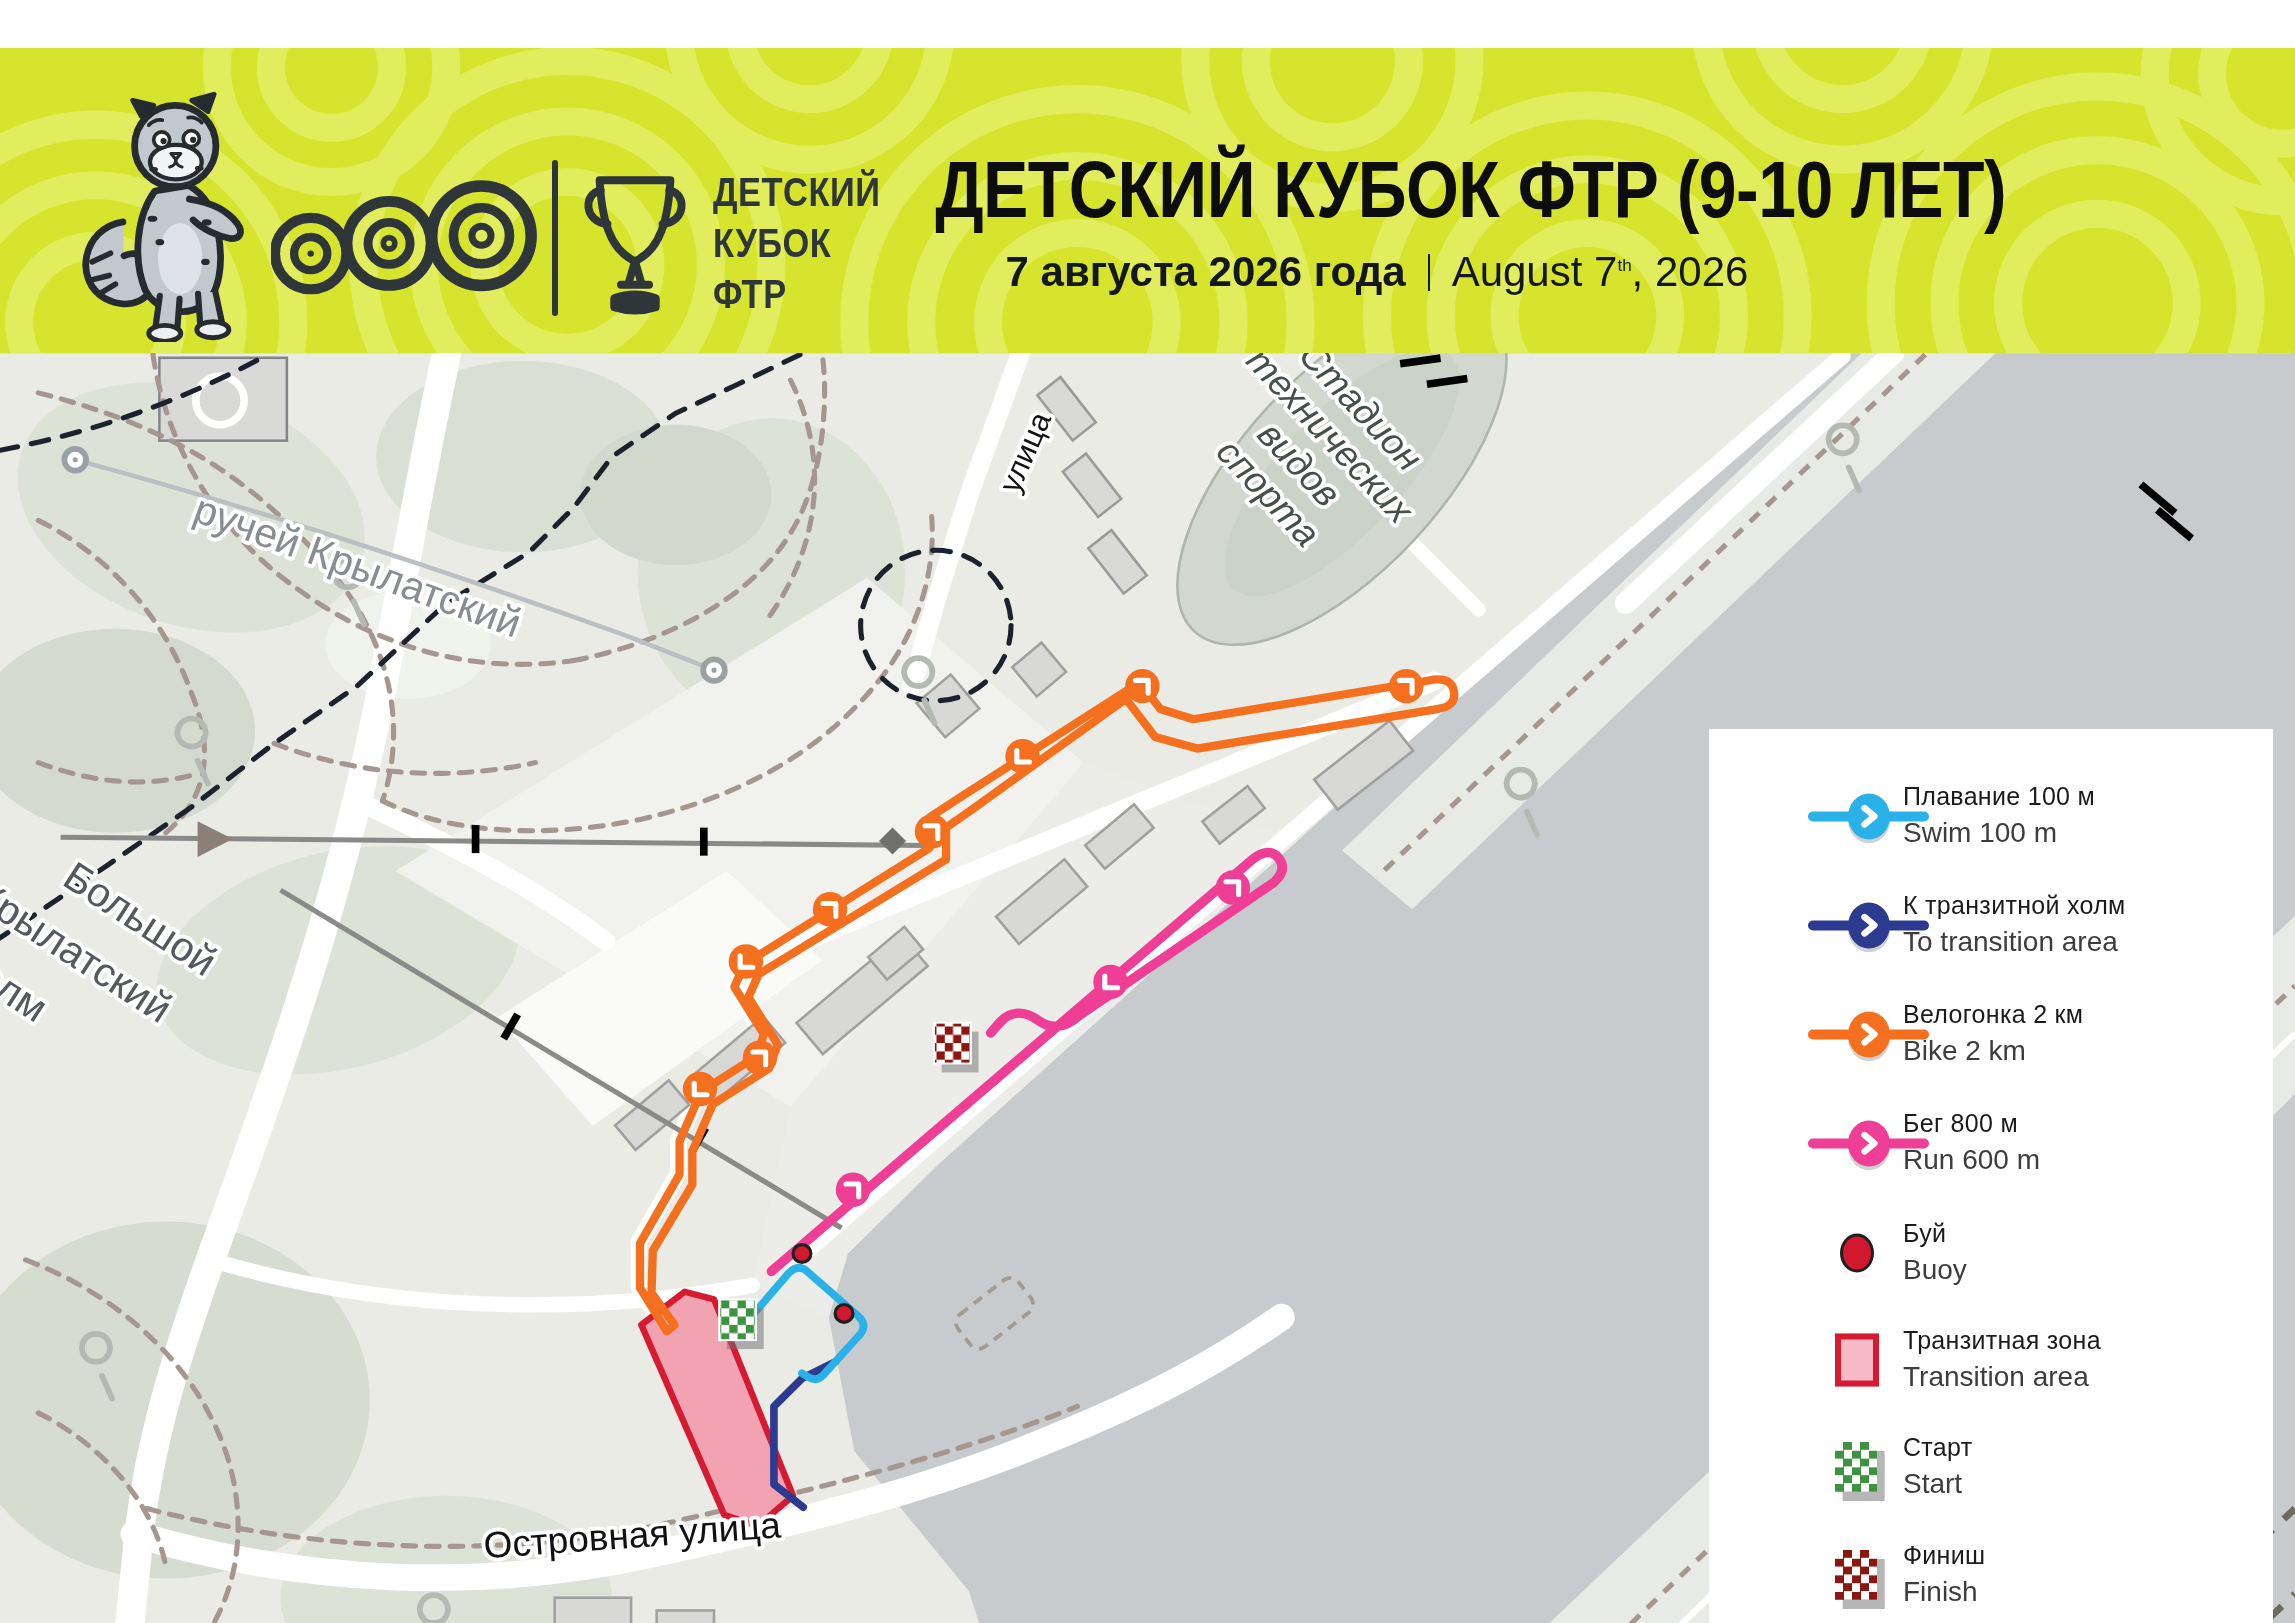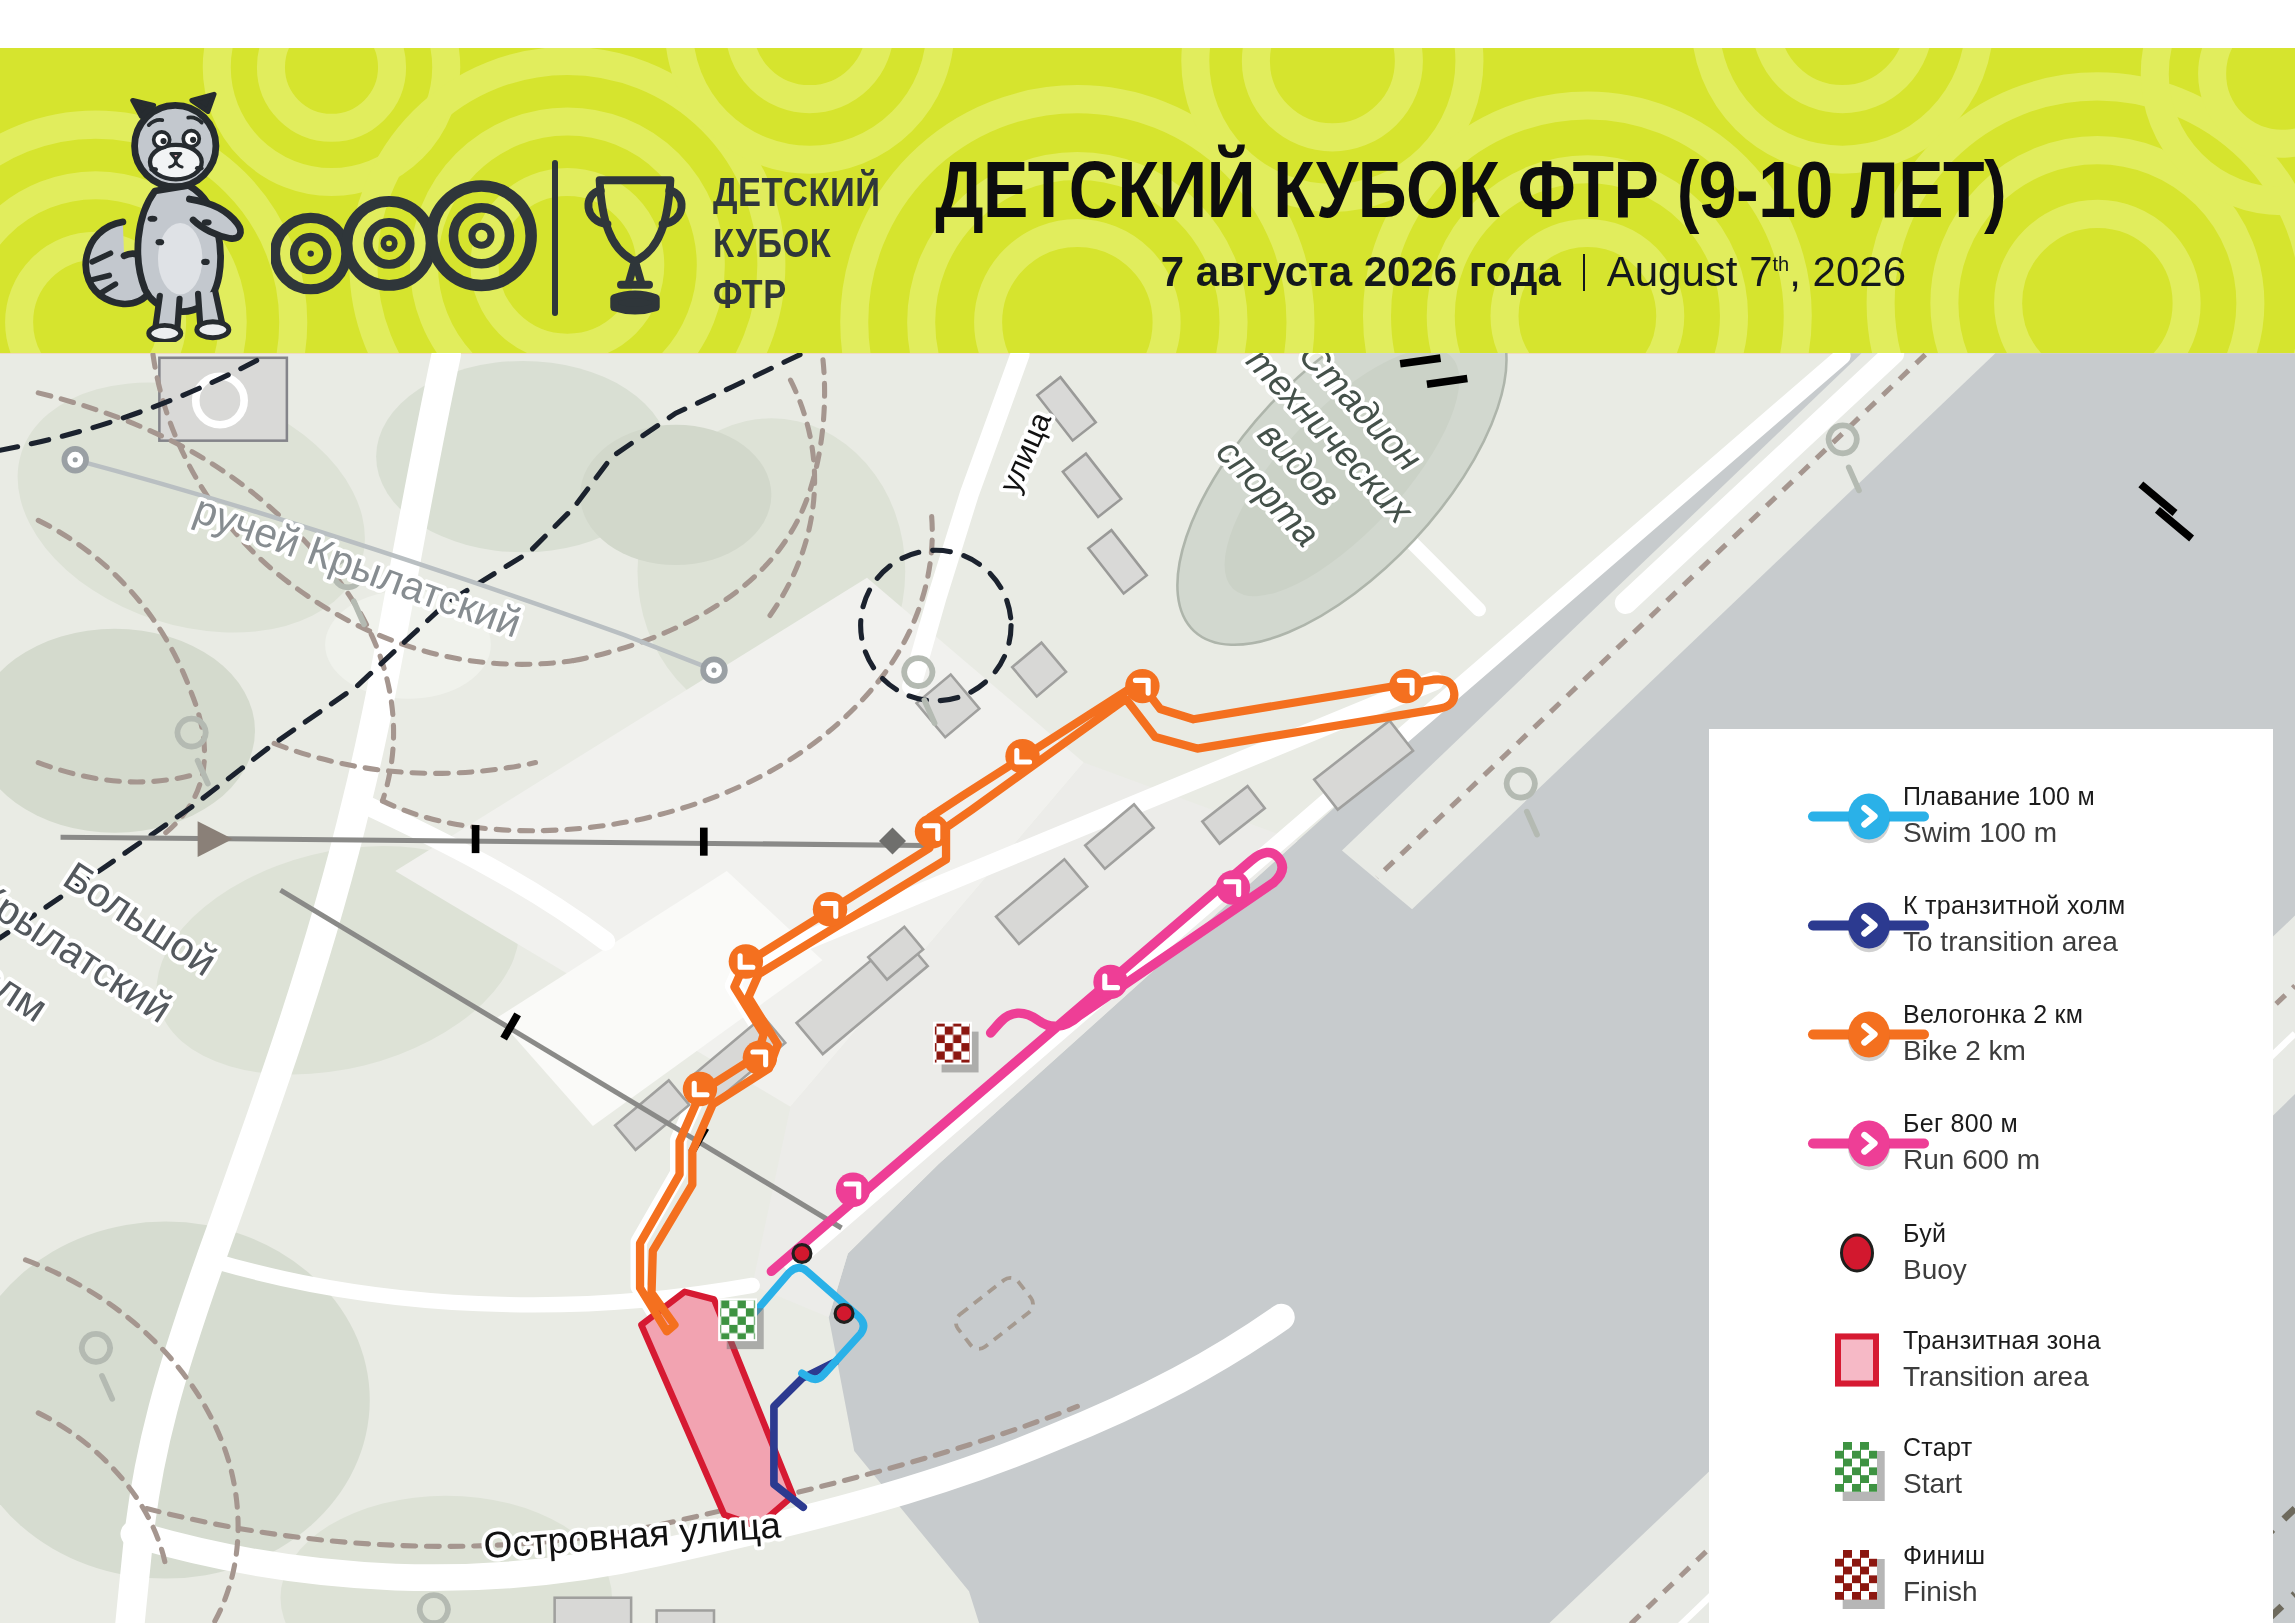--- a/index.html
+++ b/index.html
@@ -8,27 +8,27 @@
 
   
   .hdr{position:absolute;left:0;top:0;width:2295px;height:305px;background:#d6e42e;overflow:hidden;}
   .hdr svg.rings{position:absolute;left:0;top:0;}
   .mascot{position:absolute;left:61px;top:29px;width:210px;height:265px;}
   .logoCircles{position:absolute;left:271px;top:124px;width:268px;height:137px;}
   .divider{position:absolute;left:552px;top:112px;width:6.4px;height:156px;background:#2f363a;border-radius:3.2px;}
   .trophy{position:absolute;left:576px;top:113px;width:118px;height:161px;}
   .orgTxt{position:absolute;left:713px;top:119px;color:#2f363a;font-weight:700;
           font-size:41px;line-height:51px;letter-spacing:0.6px;transform:scaleX(.84);transform-origin:left top;white-space:nowrap;}
-  .titleWrap{position:absolute;left:848px;top:96px;width:1058px;text-align:right;color:#0d0d0e;}
+  .titleWrap{position:absolute;left:848px;top:96px;width:1058px;text-align:center;color:#0d0d0e;}
   .titleWrap h1{margin:0;font-size:79px;font-weight:700;letter-spacing:-0.6px;white-space:nowrap;
                 display:inline-block;transform:scaleX(.86);transform-origin:center;}
   .dateLine{margin-top:11.5px;font-size:42px;color:#14181c;white-space:nowrap;}
   .dateLine .ru{font-weight:700;}
   .dateLine .sep{display:inline-block;margin:0 22px;width:1.9px;height:37px;background:#14181c;vertical-align:-5.1px;}
-  .dateLine sup{font-size:20px;}
+  .dateLine sup{font-size:17px;}
 
   
   svg.map{position:absolute;left:0;top:305px;}
   text.maplbl{paint-order:stroke;stroke:#ffffff;stroke-width:12px;stroke-linejoin:round;}
 
   
   .attr{position:absolute;left:0;top:1563px;width:759px;height:60px;background:rgba(255,255,255,.72);
         display:flex;align-items:center;padding-left:33px;box-sizing:border-box;
         font-size:29px;color:#2e2e2e;}
 

